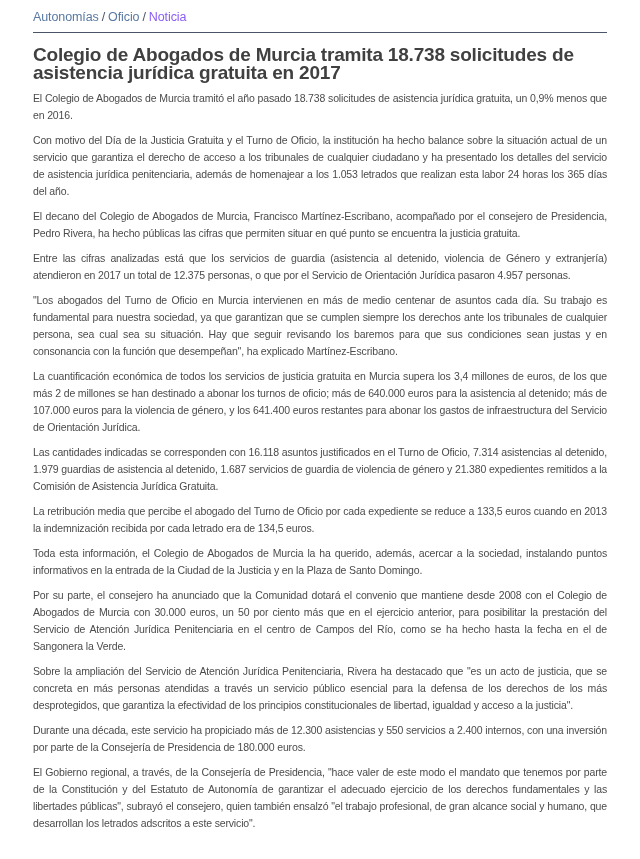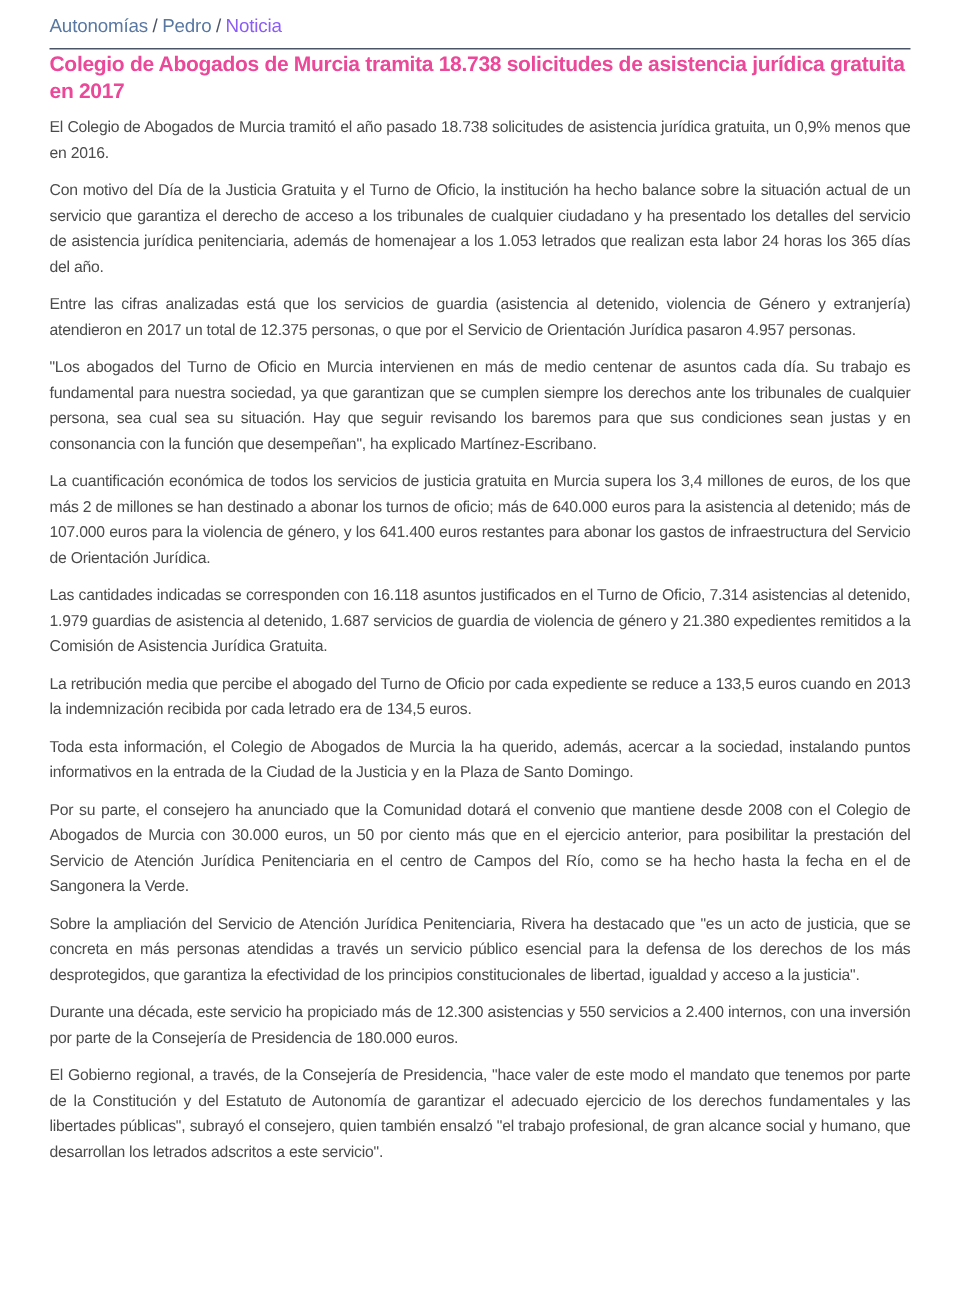--- a/index.html
+++ b/index.html
@@ -32,24 +32,25 @@
   }
   .breadcrumb .crumb-current {
     color: #8b5cf6;
   }
   .breadcrumb .crumb-sep {
     color: #4a5263;
     margin: 0 3px;
   }
   
   .article-title {
-    font-size: 14px;
+    margin-top: 13px;
+    font-size: 19px;
     line-height: 18px;
     font-weight: bold;
-    color: #ec4899;
+    color: #404040;
     letter-spacing: -0.2px;
   }
   
   .byline {
     margin-top: 10px;
     font-size: 10.5px;
     color: #5d5d5d;
     letter-spacing: -0.1px;
   }
   
@@ -61,29 +62,30 @@
     text-align: justify;
     letter-spacing: -0.15px;
   }
 </style>
 </head>
 <body>
 
 <div class="page">
 
   <nav class="breadcrumb">
-    <a class="crumb-link">Autonomías</a><span class="crumb-sep">/</span><a class="crumb-link">Pedro</a><span class="crumb-sep">/</span><span class="crumb-current">Noticia</span>
+    <a class="crumb-link">Autonomías</a><span class="crumb-sep">/</span><a class="crumb-link">Oficio</a><span class="crumb-sep">/</span><span class="crumb-current">Noticia</span>
   </nav>
 
   <h1 class="article-title">Colegio de Abogados de Murcia tramita 18.738 solicitudes de asistencia jurídica gratuita en 2017</h1>
 
 
   <div class="article-body">
     <p>El Colegio de Abogados de Murcia tramitó el año pasado 18.738 solicitudes de asistencia jurídica gratuita, un 0,9% menos que en 2016.</p>
     <p>Con motivo del Día de la Justicia Gratuita y el Turno de Oficio, la institución ha hecho balance sobre la situación actual de un servicio que garantiza el derecho de acceso a los tribunales de cualquier ciudadano y ha presentado los detalles del servicio de asistencia jurídica penitenciaria, además de homenajear a los 1.053 letrados que realizan esta labor 24 horas los 365 días del año.</p>
+    <p>El decano del Colegio de Abogados de Murcia, Francisco Martínez-Escribano, acompañado por el consejero de Presidencia, Pedro Rivera, ha hecho públicas las cifras que permiten situar en qué punto se encuentra la justicia gratuita.</p>
     <p>Entre las cifras analizadas está que los servicios de guardia (asistencia al detenido, violencia de Género y extranjería) atendieron en 2017 un total de 12.375 personas, o que por el Servicio de Orientación Jurídica pasaron 4.957 personas.</p>
     <p>"Los abogados del Turno de Oficio en Murcia intervienen en más de medio centenar de asuntos cada día. Su trabajo es fundamental para nuestra sociedad, ya que garantizan que se cumplen siempre los derechos ante los tribunales de cualquier persona, sea cual sea su situación. Hay que seguir revisando los baremos para que sus condiciones sean justas y en consonancia con la función que desempeñan", ha explicado Martínez-Escribano.</p>
     <p>La cuantificación económica de todos los servicios de justicia gratuita en Murcia supera los 3,4 millones de euros, de los que más 2 de millones se han destinado a abonar los turnos de oficio; más de 640.000 euros para la asistencia al detenido; más de 107.000 euros para la violencia de género, y los 641.400 euros restantes para abonar los gastos de infraestructura del Servicio de Orientación Jurídica.</p>
     <p>Las cantidades indicadas se corresponden con 16.118 asuntos justificados en el Turno de Oficio, 7.314 asistencias al detenido, 1.979 guardias de asistencia al detenido, 1.687 servicios de guardia de violencia de género y 21.380 expedientes remitidos a la Comisión de Asistencia Jurídica Gratuita.</p>
     <p>La retribución media que percibe el abogado del Turno de Oficio por cada expediente se reduce a 133,5 euros cuando en 2013 la indemnización recibida por cada letrado era de 134,5 euros.</p>
     <p>Toda esta información, el Colegio de Abogados de Murcia la ha querido, además, acercar a la sociedad, instalando puntos informativos en la entrada de la Ciudad de la Justicia y en la Plaza de Santo Domingo.</p>
     <p>Por su parte, el consejero ha anunciado que la Comunidad dotará el convenio que mantiene desde 2008 con el Colegio de Abogados de Murcia con 30.000 euros, un 50 por ciento más que en el ejercicio anterior, para posibilitar la prestación del Servicio de Atención Jurídica Penitenciaria en el centro de Campos del Río, como se ha hecho hasta la fecha en el de Sangonera la Verde.</p>
     <p>Sobre la ampliación del Servicio de Atención Jurídica Penitenciaria, Rivera ha destacado que "es un acto de justicia, que se concreta en más personas atendidas a través un servicio público esencial para la defensa de los derechos de los más desprotegidos, que garantiza la efectividad de los principios constitucionales de libertad, igualdad y acceso a la justicia".</p>
     <p>Durante una década, este servicio ha propiciado más de 12.300 asistencias y 550 servicios a 2.400 internos, con una inversión por parte de la Consejería de Presidencia de 180.000 euros.</p>
     <p>El Gobierno regional, a través, de la Consejería de Presidencia, "hace valer de este modo el mandato que tenemos por parte de la Constitución y del Estatuto de Autonomía de garantizar el adecuado ejercicio de los derechos fundamentales y las libertades públicas", subrayó el consejero, quien también ensalzó "el trabajo profesional, de gran alcance social y humano, que desarrollan los letrados adscritos a este servicio".</p>

